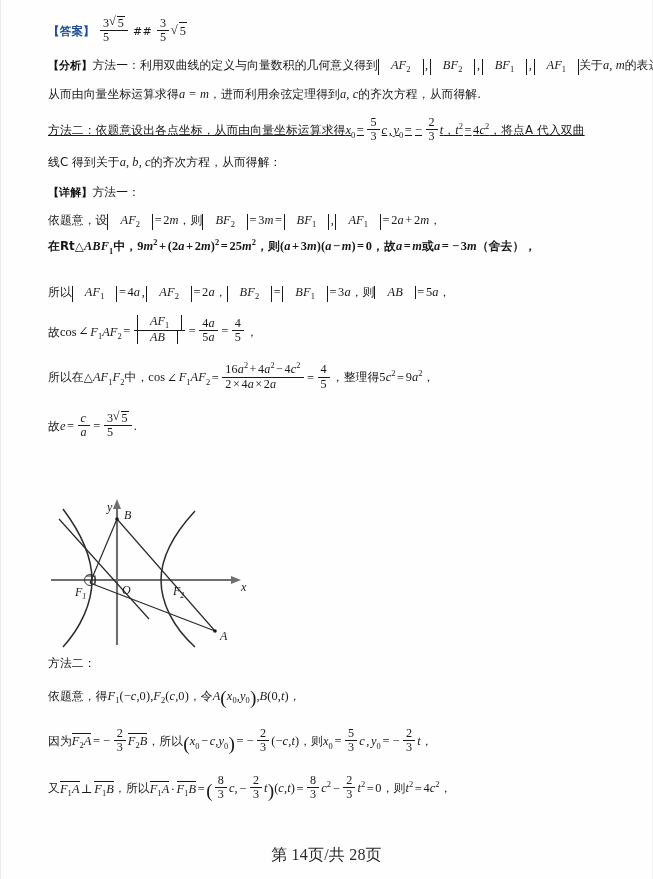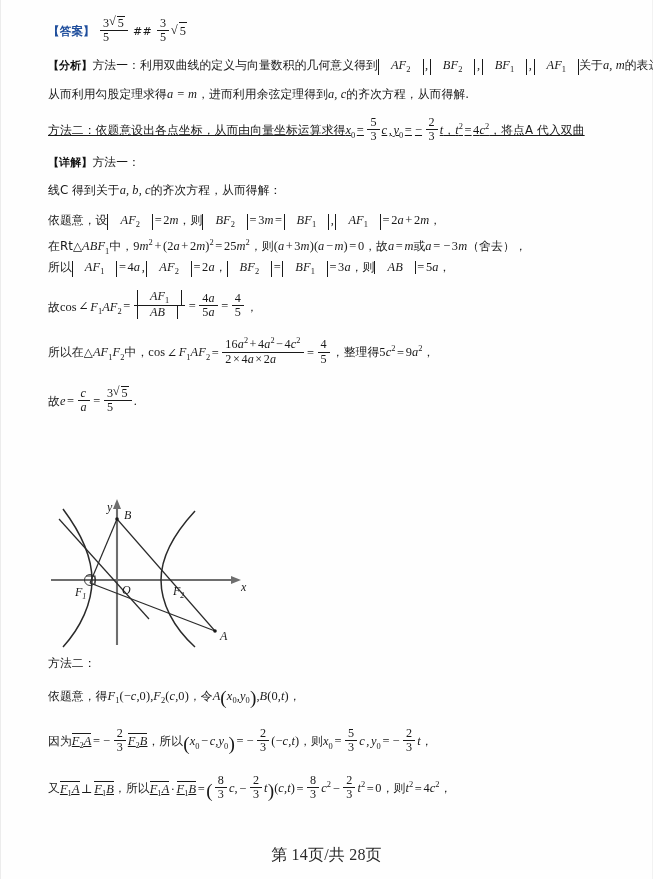--- a/index.html
+++ b/index.html
@@ -84,21 +84,21 @@
   }
   .rad > .radicand {
     border-top: 1px solid #1a1a1a;
     padding: 0 1px 0 1px;
     display: inline-block;
   }
 
   
   .abs { border-left: 1px solid #1a1a1a; border-right: 1px solid #1a1a1a; padding: 0 12px; display: inline-block; line-height: 1.1; }
   
-  .vec { border-top: 1px solid #1a1a1a; padding-top: 0px; display: inline-block; line-height: 1.15; text-decoration: underline; }
+  .vec { border-top: 1px solid #1a1a1a; padding-top: 0px; display: inline-block; line-height: 1.15; }
   
   .bigp { font-size: 1.55em; vertical-align: -0.22em; font-family: "Liberation Serif", serif; }
 
   .figure {
     position: absolute;
     left: 44px;
     top: 497px;
     width: 230px;
     height: 152px;
   }
@@ -129,40 +129,40 @@
       <span class="cn" style="font-size:11px;">##</span>
       <span class="frac"><span class="num mn">3</span><span class="den mn">5</span></span><span class="rad"><span class="radicand mn">5</span></span>
     </div>
 
 
     <div class="line" style="margin-bottom:11px;">
       <span class="tagdark">【分析】</span><span class="cn">方法一：利用双曲线的定义与向量数积的几何意义得到</span><span class="abs"><span class="mi">AF</span><sub class="s">2</sub></span><span class="mo">,</span><span class="abs"><span class="mi">BF</span><sub class="s">2</sub></span><span class="mo">,</span><span class="abs"><span class="mi">BF</span><sub class="s">1</sub></span><span class="mo">,</span><span class="abs"><span class="mi">AF</span><sub class="s">1</sub></span><span class="cn">关于</span><span class="mi">a, m</span><span class="cn">的表达式，</span>
     </div>
 
     <div class="line blk">
-      <span class="cn">从而利用勾股定理求得</span><span class="mi">a = m</span><span class="cn">，进而利用余弦定理得到</span><span class="mi">a, c</span><span class="cn">的齐次方程，从而得解.</span>
+      <span class="cn">从而由向量坐标运算求得</span><span class="mi">a = m</span><span class="cn">，进而利用余弦定理得到</span><span class="mi">a, c</span><span class="cn">的齐次方程，从而得解.</span>
     </div>
 
     <div class="line" style="margin-bottom:11px;text-decoration:underline;">
       <span class="cn">方法二：依题意设出各点坐标，从而由向量坐标运算求得</span><span class="mi">x</span><sub class="s">0</sub><span class="mo">=</span><span class="frac"><span class="num mn">5</span><span class="den mn">3</span></span><span class="mi">c</span><span class="mo">,</span><span class="mi">y</span><sub class="s">0</sub><span class="mo">=</span><span class="mo">−</span><span class="frac"><span class="num mn">2</span><span class="den mn">3</span></span><span class="mi">t</span><span class="cn">，</span><span class="mi">t</span><sup class="en">2</sup><span class="mo">=</span><span class="mn">4</span><span class="mi">c</span><sup class="en">2</sup><span class="cn">，将点A 代入双曲</span>
     </div>
 
+    <div class="line blk">
+      <span class="cn">线C 得到关于</span><span class="mi">a, b, c</span><span class="cn">的齐次方程，从而得解：</span>
+    </div>
+
     <div class="line" style="margin-bottom:11px;">
       <span class="tagdark">【详解】</span><span class="cn">方法一：</span>
     </div>
 
-    <div class="line blk">
-      <span class="cn">线C 得到关于</span><span class="mi">a, b, c</span><span class="cn">的齐次方程，从而得解：</span>
-    </div>
-
     <div class="line" style="margin-bottom:7px;">
       <span class="cn">依题意，设</span><span class="abs"><span class="mi">AF</span><sub class="s">2</sub></span><span class="mo">=</span><span class="mn">2</span><span class="mi">m</span><span class="cn">，则</span><span class="abs"><span class="mi">BF</span><sub class="s">2</sub></span><span class="mo">=</span><span class="mn">3</span><span class="mi">m</span><span class="mo">=</span><span class="abs"><span class="mi">BF</span><sub class="s">1</sub></span><span class="mo">,</span><span class="abs"><span class="mi">AF</span><sub class="s">1</sub></span><span class="mo">=</span><span class="mn">2</span><span class="mi">a</span><span class="mo">+</span><span class="mn">2</span><span class="mi">m</span><span class="cn">，</span>
     </div>
 
-    <div class="line" style="margin-bottom:2px;">
+    <div class="line" style="margin-bottom:27px;font-weight:bold;">
       <span class="cn">在Rt△</span><span class="mi">ABF</span><sub class="s">1</sub><span class="cn">中，</span><span class="mn">9</span><span class="mi">m</span><sup class="en">2</sup><span class="mo">+</span><span class="mn">(2</span><span class="mi">a</span><span class="mo">+</span><span class="mn">2</span><span class="mi">m</span><span class="mn">)</span><sup class="en">2</sup><span class="mo">=</span><span class="mn">25</span><span class="mi">m</span><sup class="en">2</sup><span class="cn">，则</span><span class="mn">(</span><span class="mi">a</span><span class="mo">+</span><span class="mn">3</span><span class="mi">m</span><span class="mn">)(</span><span class="mi">a</span><span class="mo">−</span><span class="mi">m</span><span class="mn">)</span><span class="mo">=</span><span class="mn">0</span><span class="cn">，故</span><span class="mi">a</span><span class="mo">=</span><span class="mi">m</span><span class="cn">或</span><span class="mi">a</span><span class="mo">=</span><span class="mo">−</span><span class="mn">3</span><span class="mi">m</span><span class="cn">（舍去），</span>
     </div>
 
     <div class="line" style="margin-bottom:13px;">
       <span class="cn">所以</span><span class="abs"><span class="mi">AF</span><sub class="s">1</sub></span><span class="mo">=</span><span class="mn">4</span><span class="mi">a</span><span class="mo">,</span><span class="abs"><span class="mi">AF</span><sub class="s">2</sub></span><span class="mo">=</span><span class="mn">2</span><span class="mi">a</span><span class="cn">，</span><span class="abs"><span class="mi">BF</span><sub class="s">2</sub></span><span class="mo">=</span><span class="abs"><span class="mi">BF</span><sub class="s">1</sub></span><span class="mo">=</span><span class="mn">3</span><span class="mi">a</span><span class="cn">，则</span><span class="abs"><span class="mi">AB</span></span><span class="mo">=</span><span class="mn">5</span><span class="mi">a</span><span class="cn">，</span>
     </div>
 
     <div class="line" style="margin-bottom:18px;">
       <span class="cn">故</span><span class="mn">cos</span><span class="mo">∠</span><span class="mi">F</span><sub class="s">1</sub><span class="mi">AF</span><sub class="s">2</sub><span class="mo">=</span><span class="frac"><span class="num"><span class="abs"><span class="mi">AF</span><sub class="s">1</sub></span></span><span class="den"><span class="abs"><span class="mi">AB</span></span></span></span><span class="mo">=</span><span class="frac"><span class="num"><span class="mn">4</span><span class="mi">a</span></span><span class="den"><span class="mn">5</span><span class="mi">a</span></span></span><span class="mo">=</span><span class="frac"><span class="num mn">4</span><span class="den mn">5</span></span><span class="cn">，</span>
     </div>

